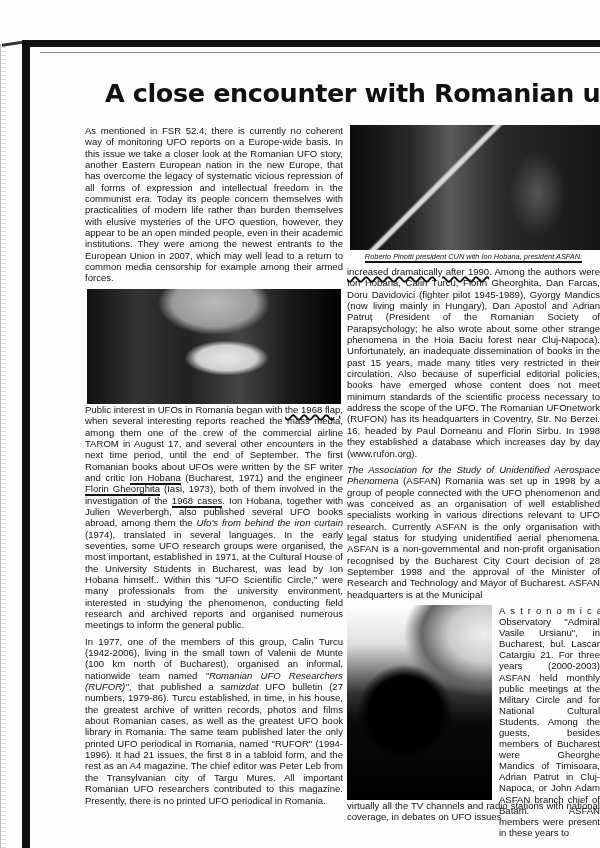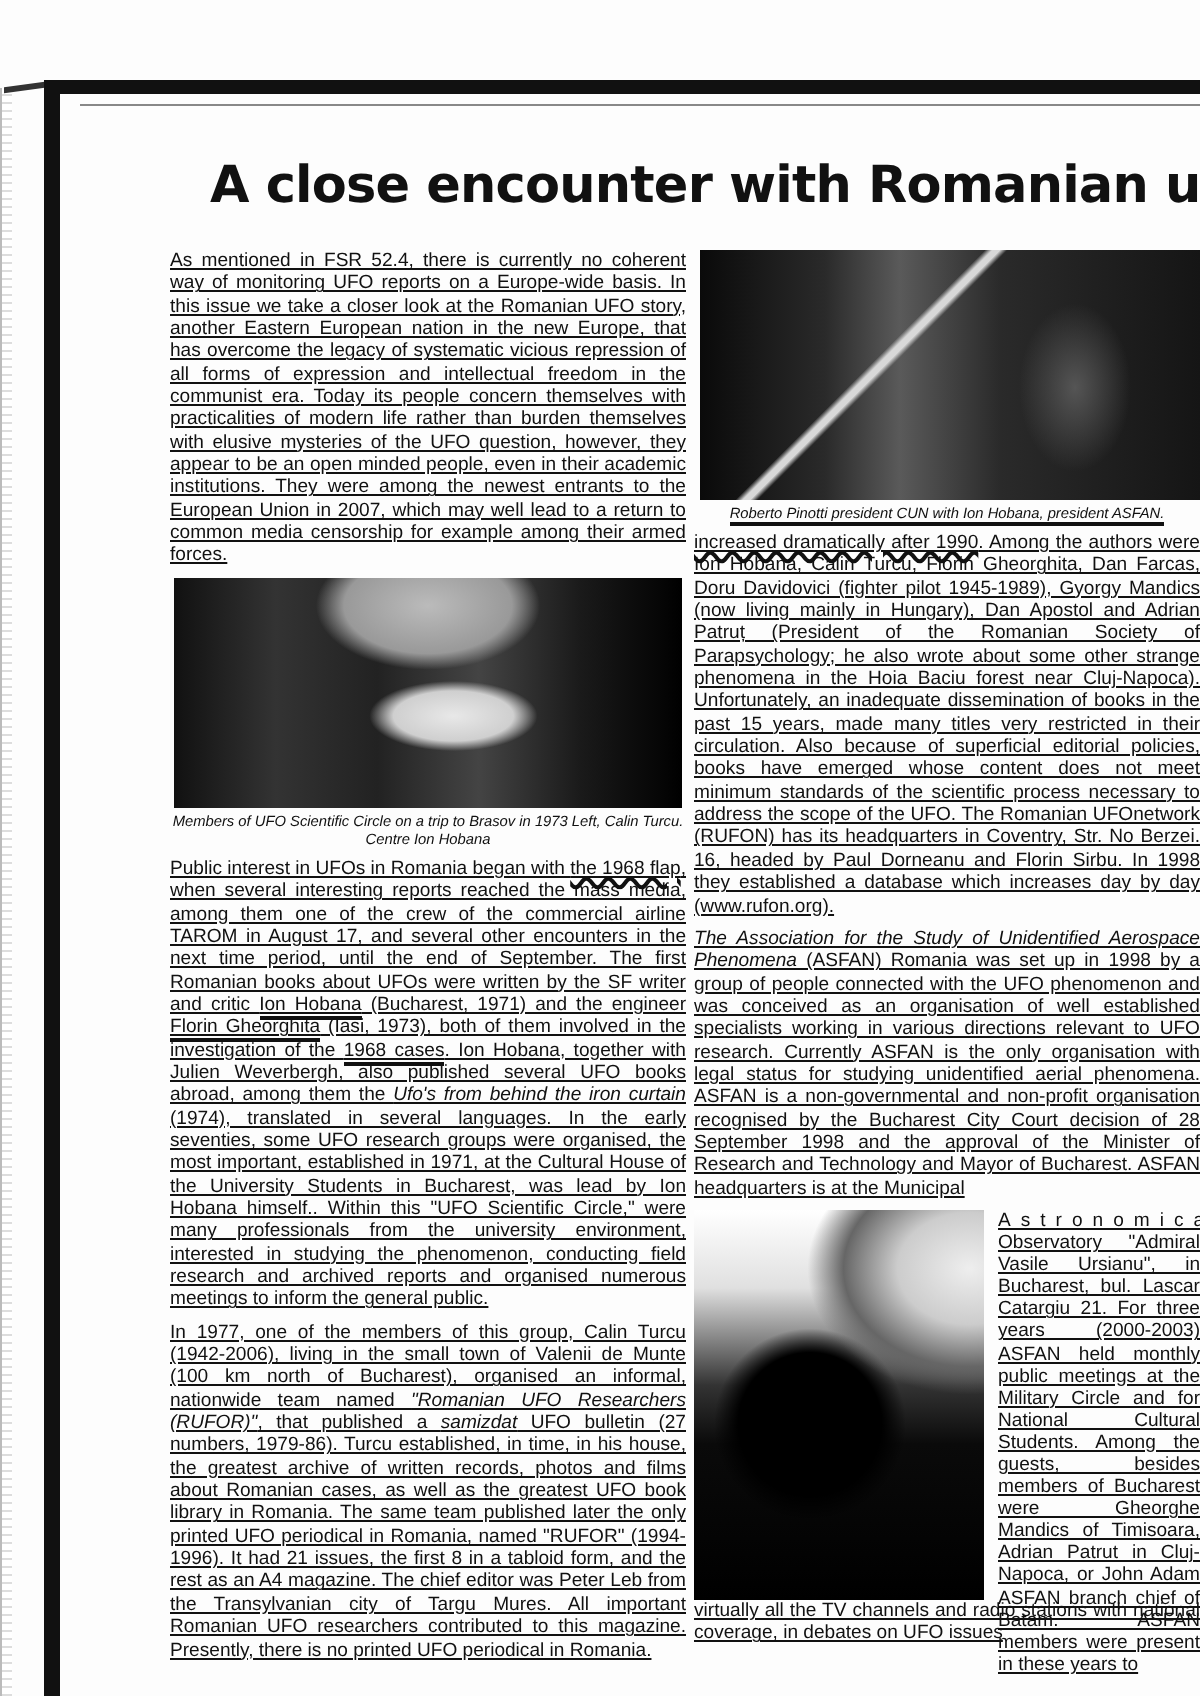--- a/index.html
+++ b/index.html
@@ -13,21 +13,21 @@
   .frame-top-edge { position: absolute; left: 2px; top: 42px; width: 24px; height: 3px; background: #333; transform: skewY(-8deg); }
   .frame-left { position: absolute; left: 22px; top: 40px; width: 8px; height: 808px; background: #111; }
   .frame-thin { position: absolute; left: 40px; top: 52px; width: 560px; height: 1px; background: #888; }
   h1 {
     position: absolute; left: 105px; top: 78px; margin: 0;
     font-family: "DejaVu Sans", sans-serif; font-weight: bold;
     font-size: 25.5px; letter-spacing: -0.4px; color: #111; white-space: nowrap;
   }
   .col-left { position: absolute; left: 85px; top: 125px; width: 258px; }
   .col-right { position: absolute; left: 347px; top: 125px; width: 253px; }
-  p { margin: 0 0 5px 0; font-size: 9.55px; line-height: 11.35px; text-align: justify; text-decoration: underline; }
+  p { margin: 0 0 5px 0; font-size: 9.55px; line-height: 11.35px; text-align: justify; }
   .caption { font-size: 7.4px; font-style: italic; text-align: center; line-height: 9px; margin: 2px 0 5px 0; }
   .photo { background: #222; position: relative; overflow: hidden; }
   .photo-1 { width: 254px; height: 115px; margin-top: 5px; margin-left: 2px;
     background:
       radial-gradient(ellipse 60px 25px at 55% 60%, #e8e8e8 0, #cfcfcf 50%, transparent 70%),
       radial-gradient(ellipse 70px 40px at 50% 12%, #bbb 0, #999 60%, transparent 80%),
       linear-gradient(90deg, #111 0, #333 20%, #222 40%, #444 60%, #1a1a1a 80%, #000 100%);
   }
   .photo-2 { width: 250px; height: 125px; margin-left: 3px;
     background:
@@ -56,21 +56,20 @@
 <div class="frame-top"></div>
 <div class="frame-left"></div>
 <div class="frame-thin"></div>
 
 <h1>A close encounter with Romanian ufology.</h1>
 
 <div class="col-left">
   <p>As mentioned in FSR 52.4, there is currently no coherent way of monitoring UFO reports on a Europe-wide basis. In this issue we take a closer look at the Romanian UFO story, another Eastern European nation in the new Europe, that has overcome the legacy of systematic vicious repression of all forms of expression and intellectual freedom in the communist era. Today its people concern themselves with practicalities of modern life rather than burden themselves with elusive mysteries of the UFO question, however, they appear to be an open minded people, even in their academic institutions. They were among the newest entrants to the European Union in 2007, which may well lead to a return to common media censorship for example among their armed forces.</p>
 
   <div class="photo photo-1" title="Members of UFO Scientific Circle seated around a table"></div>
-  <div class="caption">Members of UFO Scientific Circle on a trip to Brasov in 1973 Left, Calin Turcu. Centre Ion Hobana</div>
 
   <p><span>Public interest in UFOs in Romania began with </span><span class="scribble">the 1968 flap</span><span>, when several interesting reports reached the mass media, among them one of the crew of the commercial airline TAROM in August 17, and several other encounters in the next time period, until the end of September. The first Romanian books about UFOs were written by the SF writer and critic </span><u class="mark">Ion Hobana</u><span> (Bucharest, 1971) and the engineer </span><u class="mark">Florin Gheorghita</u><span> (Iasi, 1973), both of them involved in the investigation of the </span><u class="mark">1968 cases</u><span>. Ion Hobana, together with Julien Weverbergh, also published several UFO books abroad, among them the </span><i>Ufo's from behind the iron curtain</i><span> (1974), translated in several languages. In the early seventies, some UFO research groups were organised, the most important, established in 1971, at the Cultural House of the University Students in Bucharest, was lead by Ion Hobana himself.. Within this "UFO Scientific Circle," were many professionals from the university environment, interested in studying the phenomenon, conducting field research and archived reports and organised numerous meetings to inform the general public.</span></p>
 
   <p><span>In 1977, one of the members of this group, Calin Turcu (1942-2006), living in the small town of Valenii de Munte (100 km north of Bucharest), organised an informal, nationwide team named </span><i>"Romanian UFO Researchers (RUFOR)"</i><span>, that published a </span><i>samizdat</i><span> UFO bulletin (27 numbers, 1979-86). Turcu established, in time, in his house, the greatest archive of written records, photos and films about Romanian cases, as well as the greatest UFO book library in Romania. The same team published later the only printed UFO periodical in Romania, named "RUFOR" (1994-1996). It had 21 issues, the first 8 in a tabloid form, and the rest as an A4 magazine. The chief editor was Peter Leb from the Transylvanian city of Targu Mures. All important Romanian UFO researchers contributed to this magazine. Presently, there is no printed UFO periodical in Romania.</span></p>
 
 </div>
 
 <div class="col-right">
   <div class="photo photo-2" title="Group of men standing indoors"></div>
   <div class="caption"><u class="mark">Roberto Pinotti president CUN with Ion Hobana, president ASFAN.</u></div>

